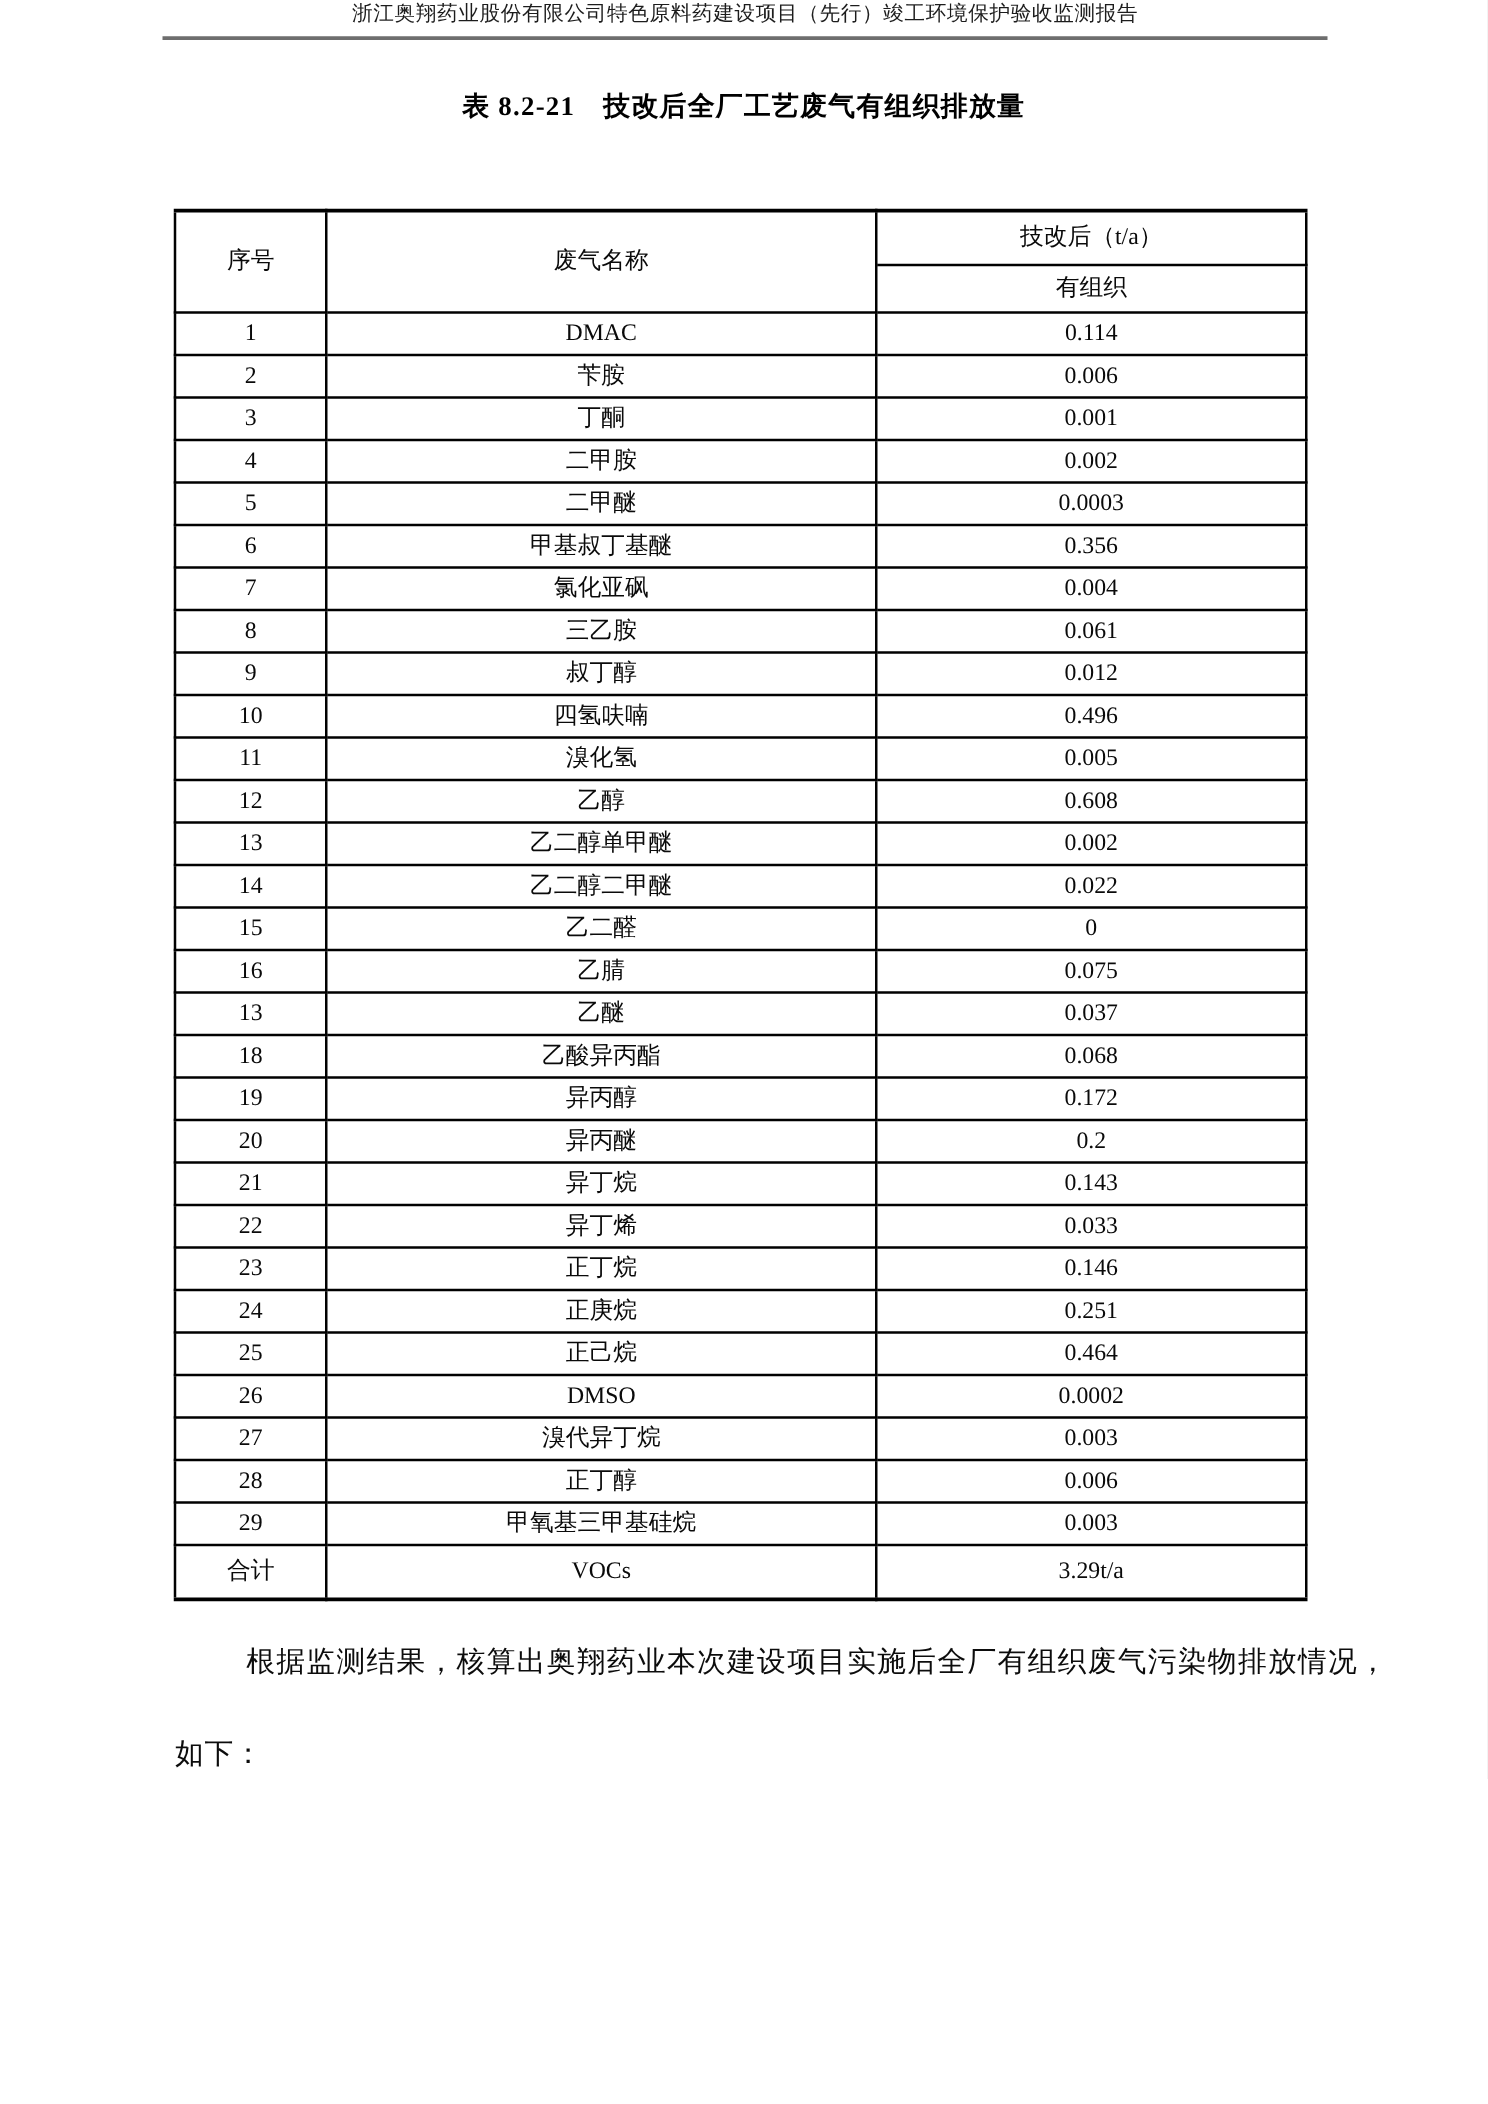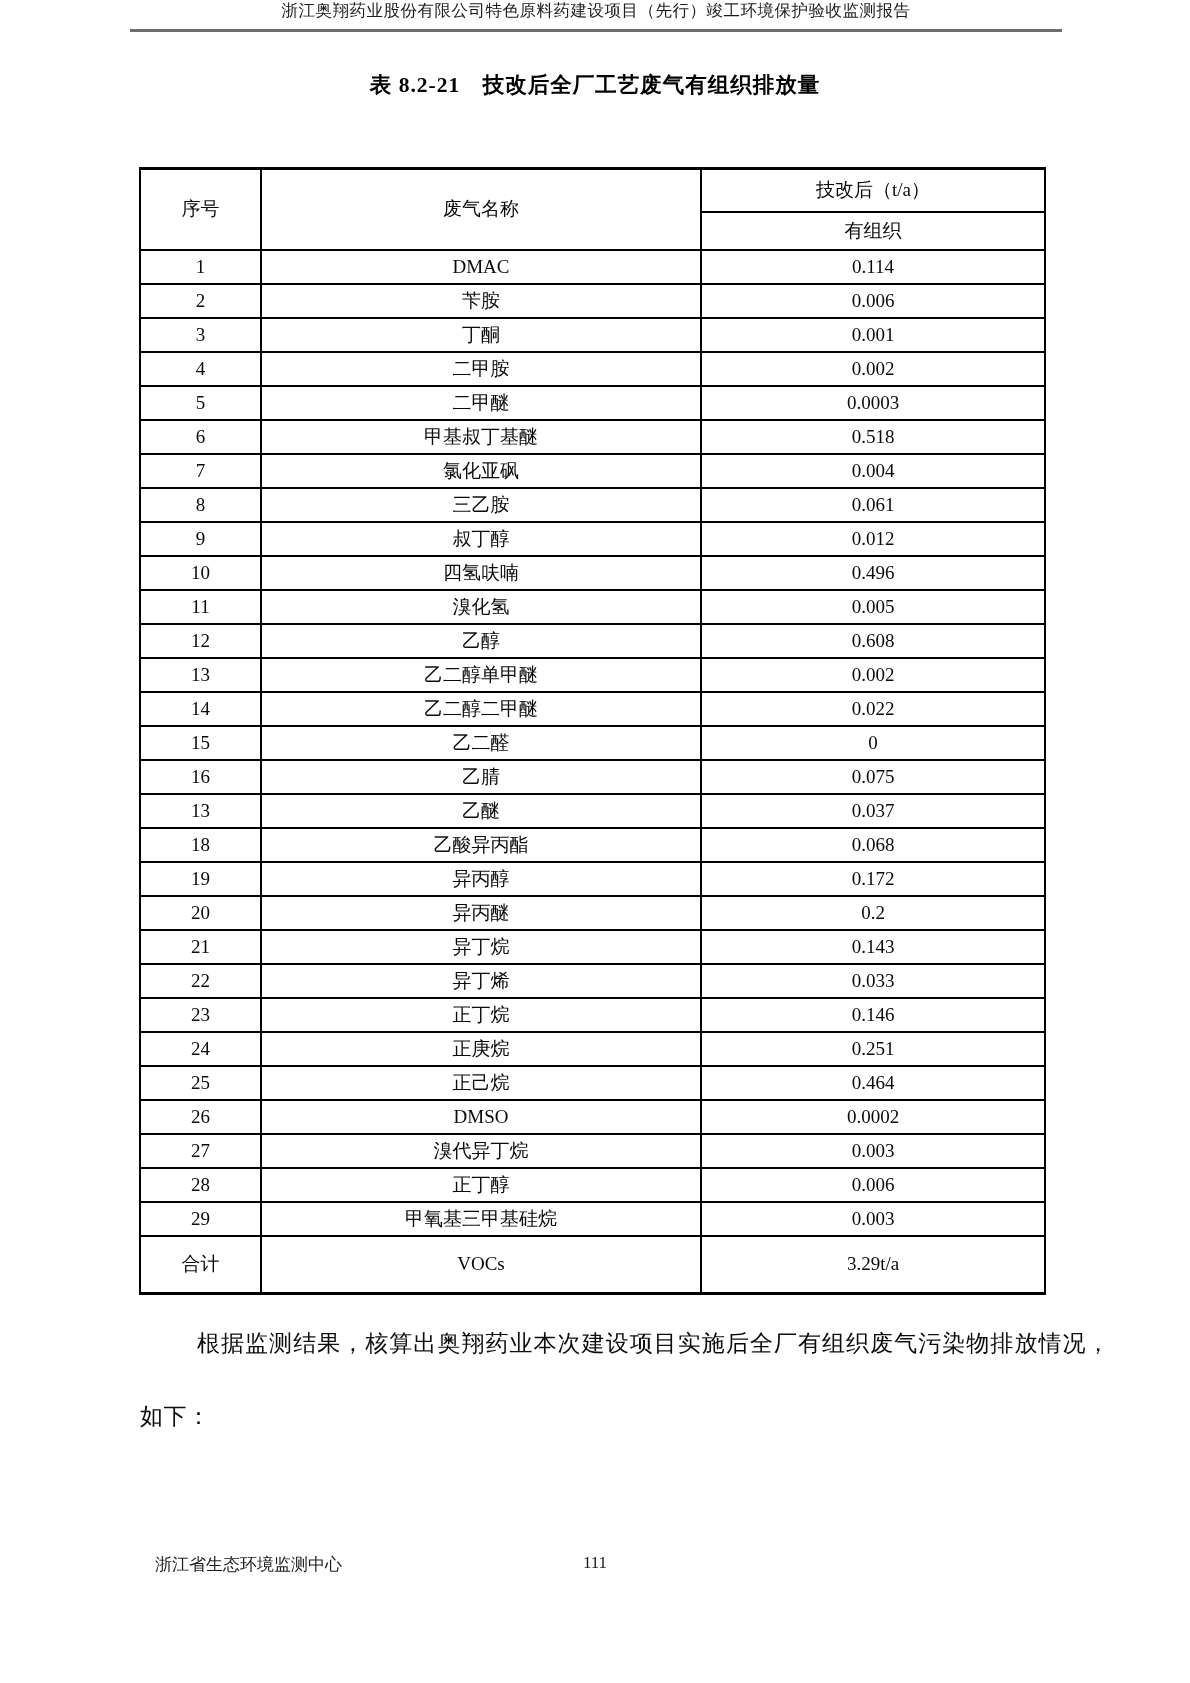--- a/index.html
+++ b/index.html
@@ -53,21 +53,21 @@
     font-size: 19px;
     font-weight: normal;
     padding: 0 4px;
     line-height: 1.25;
     color: #0a0a0a;
     overflow: hidden;
   }
   table.emissions thead tr.h1 { height: 43px; }
   table.emissions thead tr.h2 { height: 38px; }
   table.emissions tbody tr    { height: 34px; }
-  table.emissions tbody.total-body tr { height: 58px; margin-top: 48px; }
+  table.emissions tbody.total-body tr { height: 44px; margin-top: 48px; }
   .body-paragraph {
     margin: 12px 80px 0 140px;
     font-size: 23px;
     line-height: 73px;
     text-align: justify;
     text-indent: 57px;
     color: #0c0c0c;
     letter-spacing: 0.5px;
   }
   .footer {
@@ -140,21 +140,21 @@
           <td>0.002</td>
         </tr>
         <tr>
           <td>5</td>
           <td>二甲醚</td>
           <td>0.0003</td>
         </tr>
         <tr>
           <td>6</td>
           <td>甲基叔丁基醚</td>
-          <td>0.518</td>
+          <td>0.356</td>
         </tr>
         <tr>
           <td>7</td>
           <td>氯化亚砜</td>
           <td>0.004</td>
         </tr>
         <tr>
           <td>8</td>
           <td>三乙胺</td>
           <td>0.061</td>
@@ -269,18 +269,14 @@
       <tr>
         <td>合计</td>
         <td>VOCs</td>
         <td>3.29t/a</td>
       </tr>
     </tbody>
   </table>
 
   <p class="body-paragraph">根据监测结果，核算出奥翔药业本次建设项目实施后全厂有组织废气污染物排放情况，如下：</p>
 
-  <div class="footer">
-    <span class="footer-org">浙江省生态环境监测中心</span>
-    <span class="page-number">111</span>
-  </div>
 
 </div>
 
 </body></html>

